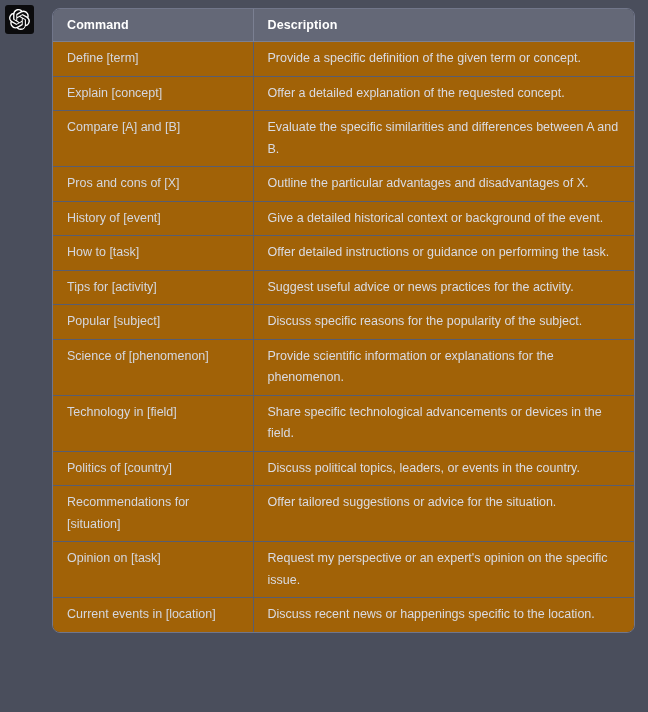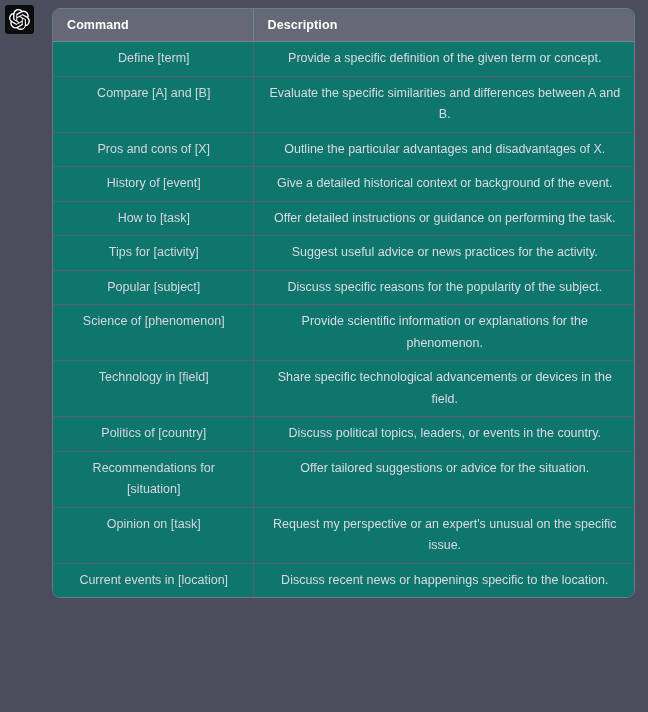--- a/index.html
+++ b/index.html
@@ -60,25 +60,25 @@
     font-size: 12.5px;
     font-weight: bold;
     text-align: left;
     padding: 9px 12px 9px 14px;
     border-bottom: 1px solid #7b8092;
     letter-spacing: 0.1px;
   }
   thead th.col-cmd { border-right: 1px solid #7b8092; }
 
   tbody td {
-    background: #0f766e;
+    background: #a16207;
     color: #d9dbe3;
     font-size: 12.5px;
     line-height: 1.72;
-    text-align: center;
+    text-align: left;
     vertical-align: top;
     padding: 6px 12px 6px 14px;
     border-bottom: 1px solid #585d70;
   }
   tbody td.col-cmd { border-right: 1px solid #585d70; color: #d4d7df; }
   tbody tr:last-child td { border-bottom: none; }
 </style>
 </head>
 <body>
 
@@ -101,20 +101,24 @@
       <thead>
         <tr>
           <th class="col-cmd">Command</th>
           <th class="col-desc">Description</th>
         </tr>
       </thead>
       <tbody id="table-body">
           <tr>
             <td class="col-cmd">Define [term]</td>
             <td class="col-desc">Provide a specific definition of the given term or concept.</td>
+          </tr>
+          <tr>
+            <td class="col-cmd">Explain [concept]</td>
+            <td class="col-desc">Offer a detailed explanation of the requested concept.</td>
           </tr>
           <tr>
             <td class="col-cmd">Compare [A] and [B]</td>
             <td class="col-desc">Evaluate the specific similarities and differences between A and B.</td>
           </tr>
           <tr>
             <td class="col-cmd">Pros and cons of [X]</td>
             <td class="col-desc">Outline the particular advantages and disadvantages of X.</td>
           </tr>
           <tr>
@@ -144,21 +148,21 @@
           <tr>
             <td class="col-cmd">Politics of [country]</td>
             <td class="col-desc">Discuss political topics, leaders, or events in the country.</td>
           </tr>
           <tr>
             <td class="col-cmd">Recommendations for [situation]</td>
             <td class="col-desc">Offer tailored suggestions or advice for the situation.</td>
           </tr>
           <tr>
             <td class="col-cmd">Opinion on [task]</td>
-            <td class="col-desc">Request my perspective or an expert's unusual on the specific issue.</td>
+            <td class="col-desc">Request my perspective or an expert's opinion on the specific issue.</td>
           </tr>
           <tr>
             <td class="col-cmd">Current events in [location]</td>
             <td class="col-desc">Discuss recent news or happenings specific to the location.</td>
           </tr>
         </tbody>
     </table>
   </div>
 
 </div>

